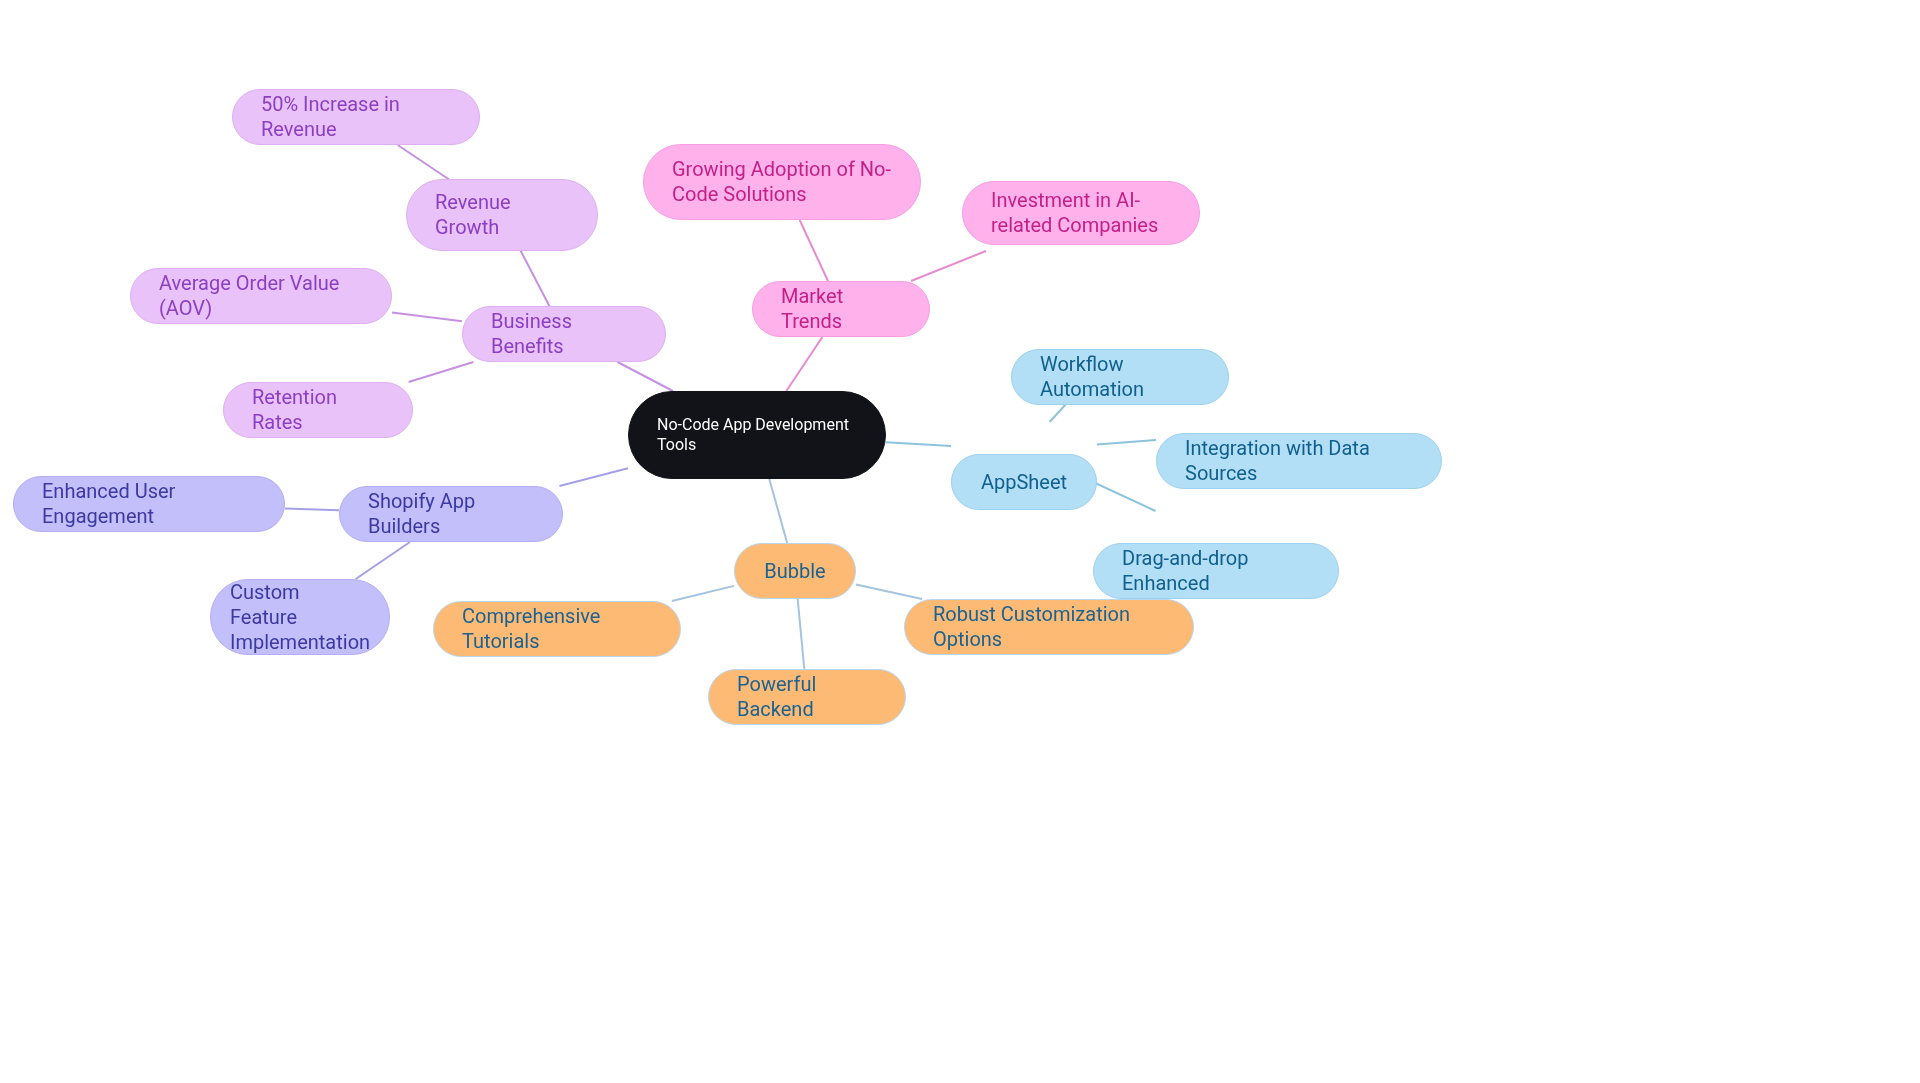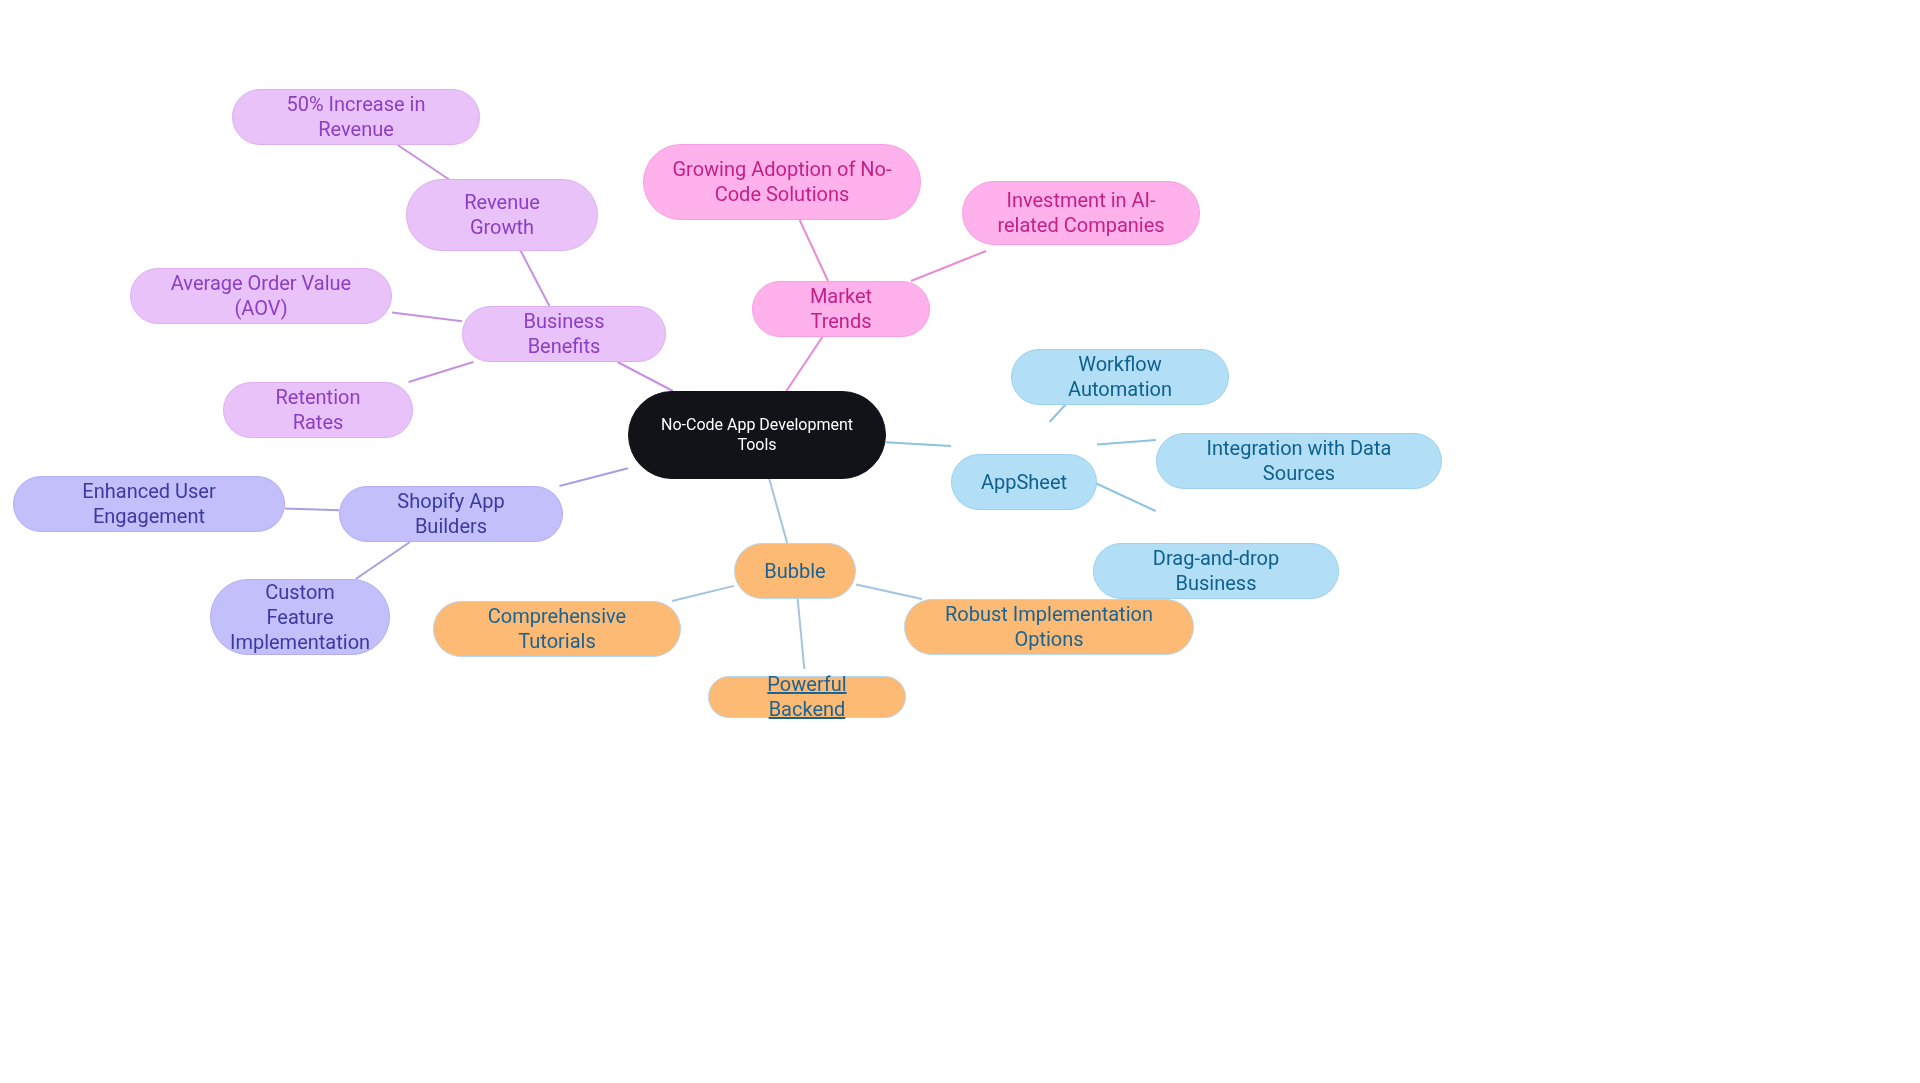--- a/index.html
+++ b/index.html
@@ -3,21 +3,20 @@
 <meta charset="utf-8">
 <style>
   * { box-sizing: border-box; margin: 0; padding: 0; }
   html, body { width: 1920px; height: 1083px; background: #ffffff; font-family: -apple-system, BlinkMacSystemFont, "Segoe UI", Roboto, sans-serif; position: relative; overflow: hidden; }
   svg.edges { position: absolute; top: 0; left: 0; width: 1920px; height: 1083px; pointer-events: none; }
   .node {
     position: absolute;
     display: flex;
     align-items: center;
     justify-content: center;
-    text-align: center;
     border-radius: 999px;
     padding: 14px 28px;
     font-size: 20px;
     line-height: 1.25;
     border: 1.5px solid;
     transform: translate(-50%, -50%);
     white-space: normal;
   }
   .center-node {
     background: #111318;
@@ -94,31 +93,31 @@
     </div>
     <div class="node lavender" style="left: 300px; top: 617px; width: 180px; height: 76px;">
       <span>Custom Feature Implementation</span>
     </div>
     <div class="node skyblue-light" style="left: 795px; top: 571px; width: 122px; height: 56px;">
       <span>Bubble</span>
     </div>
     <div class="node skyblue-light" style="left: 557px; top: 629px; width: 248px; height: 56px;">
       <span>Comprehensive Tutorials</span>
     </div>
-    <div class="node skyblue-light" style="left: 807px; top: 697px; width: 198px; height: 42px; text-decoration: underline;">
+    <div class="node skyblue-light" style="left: 807px; top: 697px; width: 198px; height: 56px;">
       <span>Powerful Backend</span>
     </div>
     <div class="node skyblue-light" style="left: 1049px; top: 627px; width: 290px; height: 56px;">
-      <span>Robust Implementation Options</span>
+      <span>Robust Customization Options</span>
     </div>
     <div class="node skyblue" style="left: 1024px; top: 450px; width: 146px; height: 56px;">
       <span>AppSheet</span>
     </div>
     <div class="node skyblue" style="left: 1120px; top: 345px; width: 218px; height: 56px;">
       <span>Workflow Automation</span>
     </div>
     <div class="node skyblue" style="left: 1299px; top: 429px; width: 286px; height: 56px;">
       <span>Integration with Data Sources</span>
     </div>
     <div class="node skyblue" style="left: 1216px; top: 539px; width: 246px; height: 56px;">
-      <span>Drag-and-drop Business</span>
+      <span>Drag-and-drop Enhanced</span>
     </div>
   </div>
 
 </body></html>

